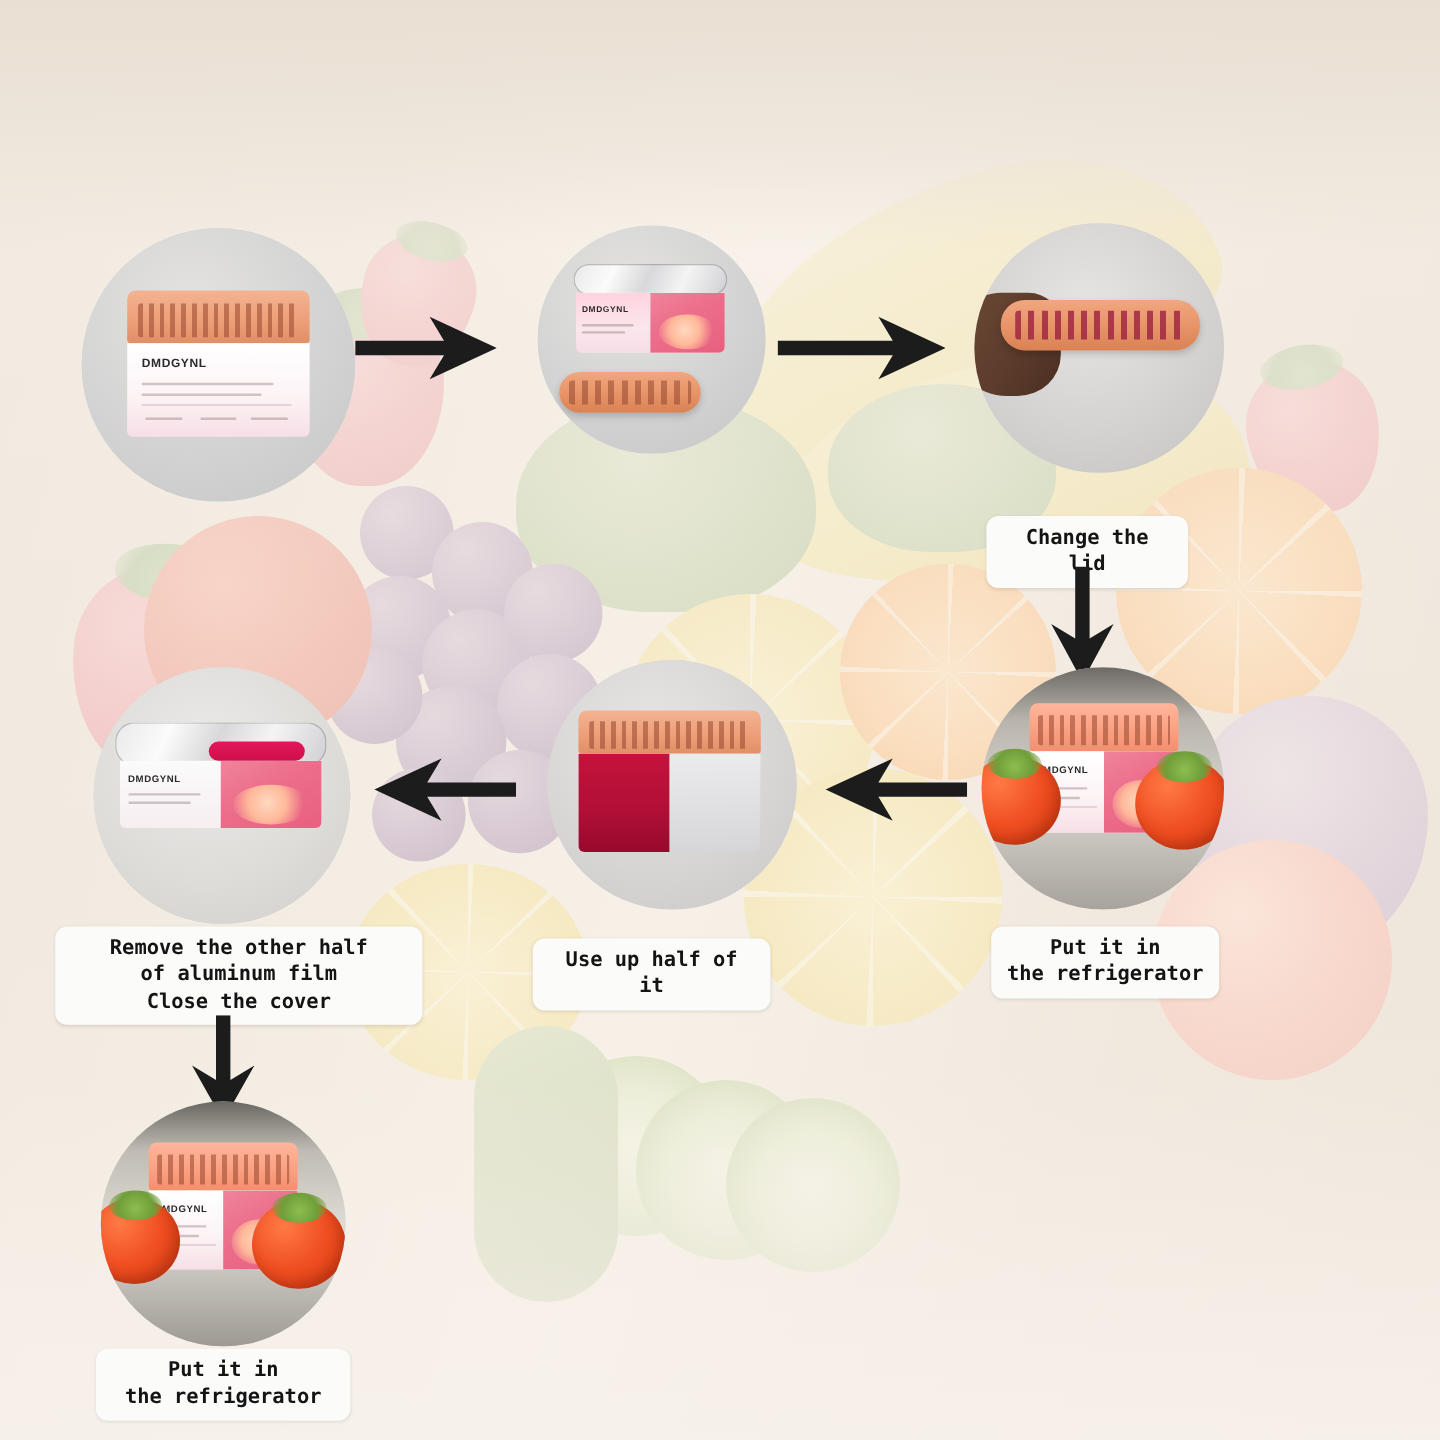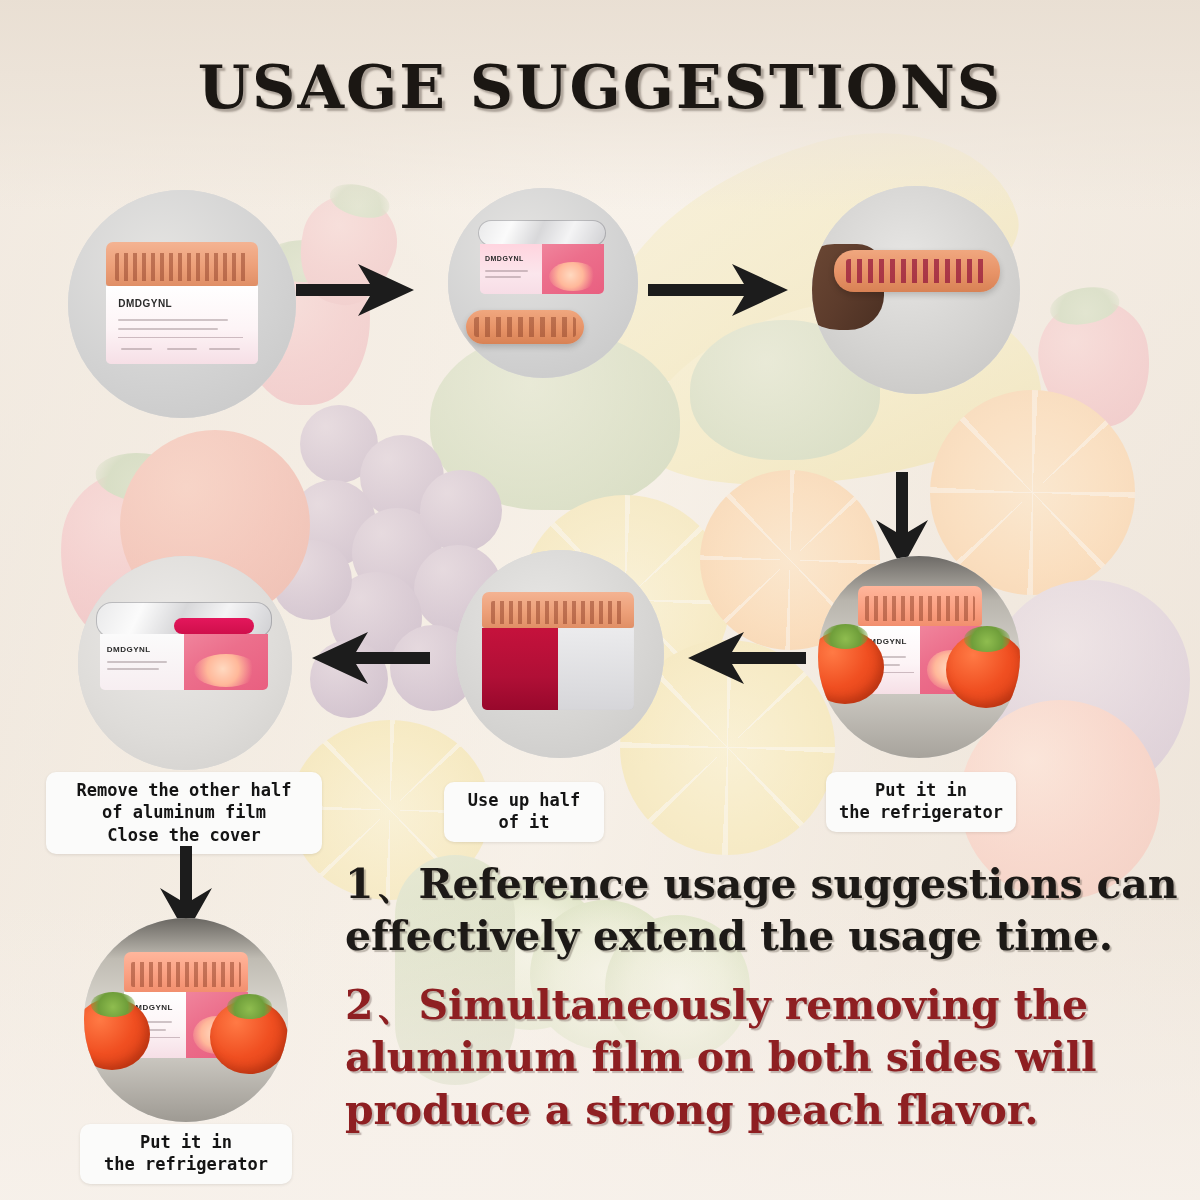--- a/index.html
+++ b/index.html
@@ -347,21 +347,20 @@
     <div class="cuke" style="left:455px;top:880px;width:150px;height:150px;"></div>
     <div class="cuke" style="left:530px;top:900px;width:150px;height:150px;"></div>
     <div class="cuke" style="left:605px;top:915px;width:145px;height:145px;"></div>
     <div class="cuke" style="left:395px;top:855px;width:120px;height:230px;border-radius:60px;background:linear-gradient(160deg,#cfdcb4 0%,#b5c894 60%,#9cb47c 100%);"></div>
   </div>
 
   <div class="bg-layer bg-wash"></div>
   <div class="bg-topfade"></div>
   <div class="bg-bottomfade"></div>
 
-  <div class="title">USAGE SUGGESTIONS</div>
 
   <div class="step-photo" style="left:68px;top:190px;width:228px;height:228px;">
     <div class="photo-inner studio"></div>
     <div class="prod" style="left:38px;top:52px;width:152px;height:122px;">
       <div class="prod-lid" style="height:44px;">
           <div class="slots"></div>
         </div>
       <div class="prod-body" style="top:44px;height:78px;">
         <div class="label-left">
           <div class="brand" style="font-size:10px;">DMDGYNL</div>
@@ -406,20 +405,21 @@
     </svg>
   </div>
 
   <div class="step-photo" style="left:812px;top:186px;width:208px;height:208px;">
     <div class="photo-inner studio" style="background:radial-gradient(circle at 45% 35%,#e6e5e3 0%,#d4d3d1 55%,#c4c3c1 100%);"></div>
     <div class="hand" style="left:-18px;top:58px;width:90px;height:86px;"></div>
     <div class="lid-loose" style="left:22px;top:64px;width:166px;height:42px;border-radius:20px;">
       <div class="slots" style="background:repeating-linear-gradient(90deg, rgba(150,25,60,.75) 0px, rgba(150,25,60,.75) 5px, rgba(255,255,255,0) 5px, rgba(255,255,255,0) 11px);"></div>
     </div>
   </div>
+  <div class="caption" style="left:822px;top:430px;width:168px;">Change the lid</div>
 
   <div class="arrow" style="left:874px;top:472px;">
     <svg width="56" height="96" viewBox="0 0 56 96">
       <path d="M22,0 L34,0 L34,60 L54,48 L28,96 L2,48 L22,60 Z" fill="#1c1c1c"></path>
     </svg>
   </div>
 
   <div class="step-photo" style="left:818px;top:556px;width:202px;height:202px;">
     <div class="photo-inner fridge-bg"></div>
     <div class="prod" style="left:40px;top:30px;width:124px;height:108px;">
@@ -453,21 +453,21 @@
     <div class="prod" style="left:26px;top:42px;width:152px;height:118px;">
       <div class="prod-lid" style="height:36px;">
           <div class="slots"></div>
         </div>
       <div style="position:absolute;top:36px;left:0;right:0;bottom:0;display:flex;border-radius:0 0 5px 5px;overflow:hidden;box-shadow:inset 0 0 0 1px rgba(0,0,0,.08);">
         <div class="gel-red" style="position:relative;flex:1 1 50%;"></div>
         <div class="gel-clear" style="position:relative;flex:1 1 50%;"></div>
       </div>
     </div>
   </div>
-  <div class="caption" style="left:444px;top:782px;width:160px;">Use up half of it</div>
+  <div class="caption" style="left:444px;top:782px;width:198px;">Use up half of it</div>
 
   <div class="arrow" style="left:300px;top:630px;">
     <svg width="130" height="56" viewBox="0 0 130 56">
       <path d="M130,22 L56,22 L68,2 L12,28 L68,54 L56,34 L130,34 Z" fill="#1c1c1c"></path>
     </svg>
   </div>
 
   <div class="step-photo" style="left:78px;top:556px;width:214px;height:214px;">
     <div class="photo-inner studio" style="background:radial-gradient(circle at 44% 34%,#eceae8 0%,#dedcd9 58%,#d0cecb 100%);"></div>
     <div class="prod" style="left:22px;top:62px;width:168px;height:72px;">
@@ -476,21 +476,21 @@
         <div class="label-left" style="background:linear-gradient(180deg,#fbfbfb 0%,#f7eef1 100%);">
           <div class="brand" style="font-size:8px;top:20%;">DMDGYNL</div>
           <div class="tinyline" style="left:8%;top:48%;width:72%;"></div>
           <div class="tinyline" style="left:8%;top:60%;width:62%;"></div>
         </div>
         <div class="label-right"></div>
       </div>
       <div class="gel-red" style="left:74px;top:0px;width:80px;height:16px;border-radius:8px;background:linear-gradient(180deg,#e4175c 0%,#cf0f4b 100%);"></div>
     </div>
   </div>
-  <div class="caption" style="left:46px;top:772px;width:276px;">Remove the other half
+  <div class="caption" style="left:46px;top:772px;width:306px;">Remove the other half
 of aluminum film
 Close the cover</div>
 
   <div class="arrow" style="left:158px;top:846px;">
     <svg width="56" height="88" viewBox="0 0 56 88">
       <path d="M22,0 L34,0 L34,54 L54,42 L28,88 L2,42 L22,54 Z" fill="#1c1c1c"></path>
     </svg>
   </div>
 
   <div class="step-photo" style="left:84px;top:918px;width:204px;height:204px;">
@@ -508,22 +508,14 @@
         </div>
         <div class="label-right"></div>
       </div>
     </div>
     <div class="tomato" style="left:-10px;top:80px;width:76px;height:72px;"></div>
     <div class="tomato" style="left:126px;top:82px;width:78px;height:74px;"></div>
   </div>
   <div class="caption" style="left:80px;top:1124px;width:212px;">Put it in
 the refrigerator</div>
 
-  <div class="notes">
-    <div class="note note-1">
-      <span class="num">1、</span><span>Reference usage suggestions can effectively extend the usage time.</span>
-    </div>
-    <div class="note note-2">
-      <span class="num">2、</span><span>Simultaneously removing the aluminum film on both sides will produce a strong peach flavor.</span>
-    </div>
-  </div>
 
 </div>
 
 </body></html>

